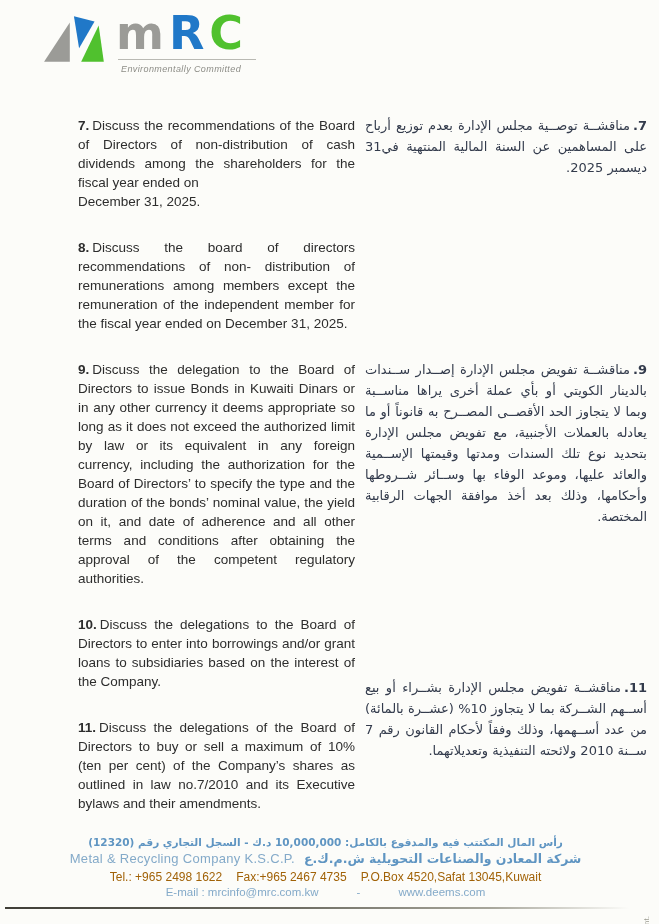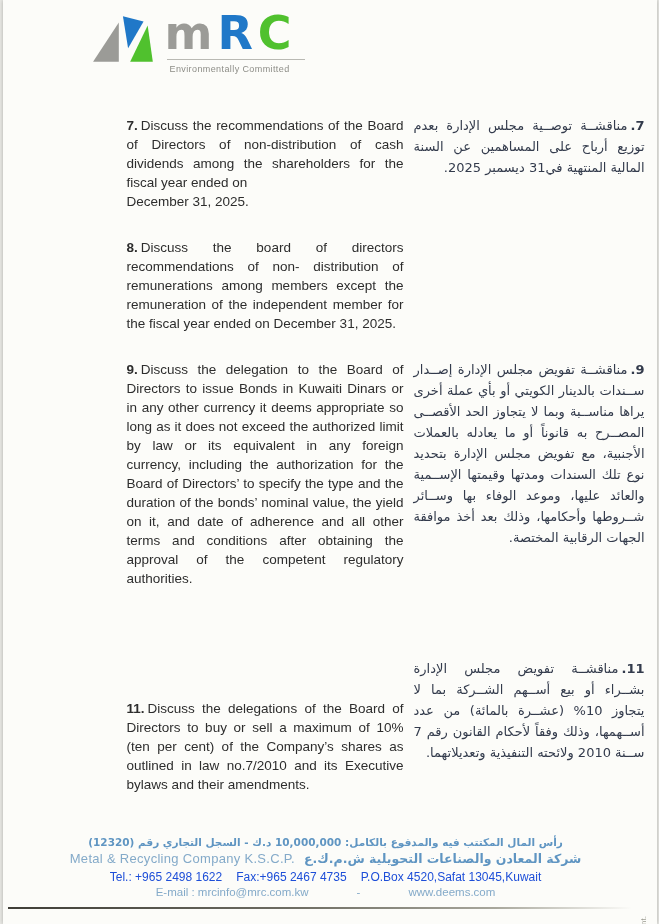--- a/index.html
+++ b/index.html
@@ -1,37 +1,36 @@
 <!DOCTYPE html>
 <html><head>
 <meta charset="utf-8">
 <style>
   html,body { margin:0; padding:0; background:#e8e8e4; }
   .page {
     position: relative;
-    width: 608px; height: 924px;
+    width: 659px; height: 924px;
     margin: 0 auto;
     background: #fcfcf9;
     overflow: hidden;
     font-family: "Liberation Sans", sans-serif;
     box-shadow: 0 0 4px rgba(0,0,0,.25);
-    padding-left: 46px;
   }
 
   
   .logo { display:flex; align-items:flex-start; padding:10px 0 0 42px; height:82px; }
   .logo-mark { margin:4px 6px 0 0; flex:0 0 auto; }
   .logo-word {
     font-family:"DejaVu Sans", sans-serif;
     font-weight:bold; font-size:46px; line-height:46px; letter-spacing:5px;
   }
   .lm { color:#9b9b97; } .lr { color:#2078c8; } .lc { color:#50c12e; }
   .logo-rule { height:1px; background:#b9b9b3; margin:3px 0 4px 2px; width:138px; }
   .logo-tagline {
-    font-size:9px; color:#8d8d87;
+    font-size:9px; font-style:italic; color:#8d8d87;
     letter-spacing:.4px; padding-left:5px;
   }
 
   
   .content { padding:10px 12px 0 78px; }
   .row { display:flex; gap:10px; align-items:flex-start; }
   .r7  { min-height:103px; }
   .r8  { min-height:112px; }
   .r9  { min-height:250px; }
   .r10 { min-height:84px; }
@@ -55,22 +54,22 @@
 
   
   .footer { position:absolute; left:0; right:8px; bottom:26px; text-align:center; }
   .f1 {
     direction:rtl; font-family:"DejaVu Sans", sans-serif;
     font-size:10.5px; font-weight:bold; color:#5f95c2; letter-spacing:.2px;
   }
   .f2 { margin-top:3px; display:flex; justify-content:center; gap:9px; align-items:flex-end; }
   .f2-en { font-size:13px; color:#84aac9; letter-spacing:.3px; }
   .f2-ar { direction:rtl; font-family:"DejaVu Sans", sans-serif; font-size:12.5px; font-weight:bold; color:#5f95c2; }
-  .f3 { margin-top:4px; display:flex; justify-content:center; gap:14px; font-size:12px; color:#1d4ed8; }
-  .f4 { margin-top:2px; display:flex; justify-content:center; gap:48px; font-size:11.5px; color:#84aac9; align-items:baseline; }
+  .f3 { margin-top:4px; display:flex; justify-content:center; gap:14px; font-size:12px; color:#a16207; }
+  .f4 { margin-top:2px; display:flex; justify-content:center; gap:38px; font-size:11.5px; color:#84aac9; align-items:baseline; }
 
   
   .side-note-anchor { position:absolute; right:8px; bottom:8px; width:0; height:0; }
   .side-note {
     position:absolute; right:0; bottom:0;
     transform-origin: bottom right;
     transform: rotate(-90deg);
     white-space:nowrap;
     font-size:7.5px; color:#9a9a90; letter-spacing:.2px;
   }
@@ -110,20 +109,21 @@
     <div class="row r8">
       <p class="en"><span class="num">8.</span><span class="txt">Discuss the board of directors recommendations of non- distribution of remunerations among members except the remuneration of the independent member for the fiscal year ended on December 31, 2025.</span></p>
     </div>
 
     <div class="row r9">
       <p class="en"><span class="num">9.</span><span class="txt">Discuss the delegation to the Board of Directors to issue Bonds in Kuwaiti Dinars or in any other currency it deems appropriate so long as it does not exceed the authorized limit by law or its equivalent in any foreign currency, including the authorization for the Board of Directors’ to specify the type and the duration of the bonds’ nominal value, the yield on it, and date of adherence and all other terms and conditions after obtaining the approval of the competent regulatory authorities.</span></p>
       <p class="ar"><span class="num">9.</span><span>مناقشــة تفويض مجلس الإدارة إصــدار ســندات بالدينار الكويتي أو بأي عملة أخرى يراها مناســبة وبما لا يتجاوز الحد الأقصــى المصــرح به قانوناً أو ما يعادله بالعملات الأجنبية، مع تفويض مجلس الإدارة بتحديد نوع تلك السندات ومدتها وقيمتها الإســمية والعائد عليها، وموعد الوفاء بها وســائر شــروطها وأحكامها، وذلك بعد أخذ موافقة الجهات الرقابية المختصة.</span></p>
     </div>
 
     <div class="row r10">
+      <p class="en"><span class="num">10.</span><span class="txt">Discuss the delegations to the Board of Directors to enter into borrowings and/or grant loans to subsidiaries based on the interest of the Company.</span></p>
     </div>
 
     <div class="row r11">
       <p class="en"><span class="num">11.</span><span class="txt">Discuss the delegations of the Board of Directors to buy or sell a maximum of 10% (ten per cent) of the Company’s shares as outlined in law no.7/2010 and its Executive bylaws and their amendments.</span></p>
       <p class="ar lift"><span class="num">11.</span><span>مناقشــة تفويض مجلس الإدارة بشــراء أو بيع أســهم الشــركة بما لا يتجاوز 10% (عشــرة بالمائة) من عدد أســهمها، وذلك وفقاً لأحكام القانون رقم 7 ســنة 2010 ولائحته التنفيذية وتعديلاتهما.</span></p>
     </div>
 
   </div>
 
   <div class="footer">

